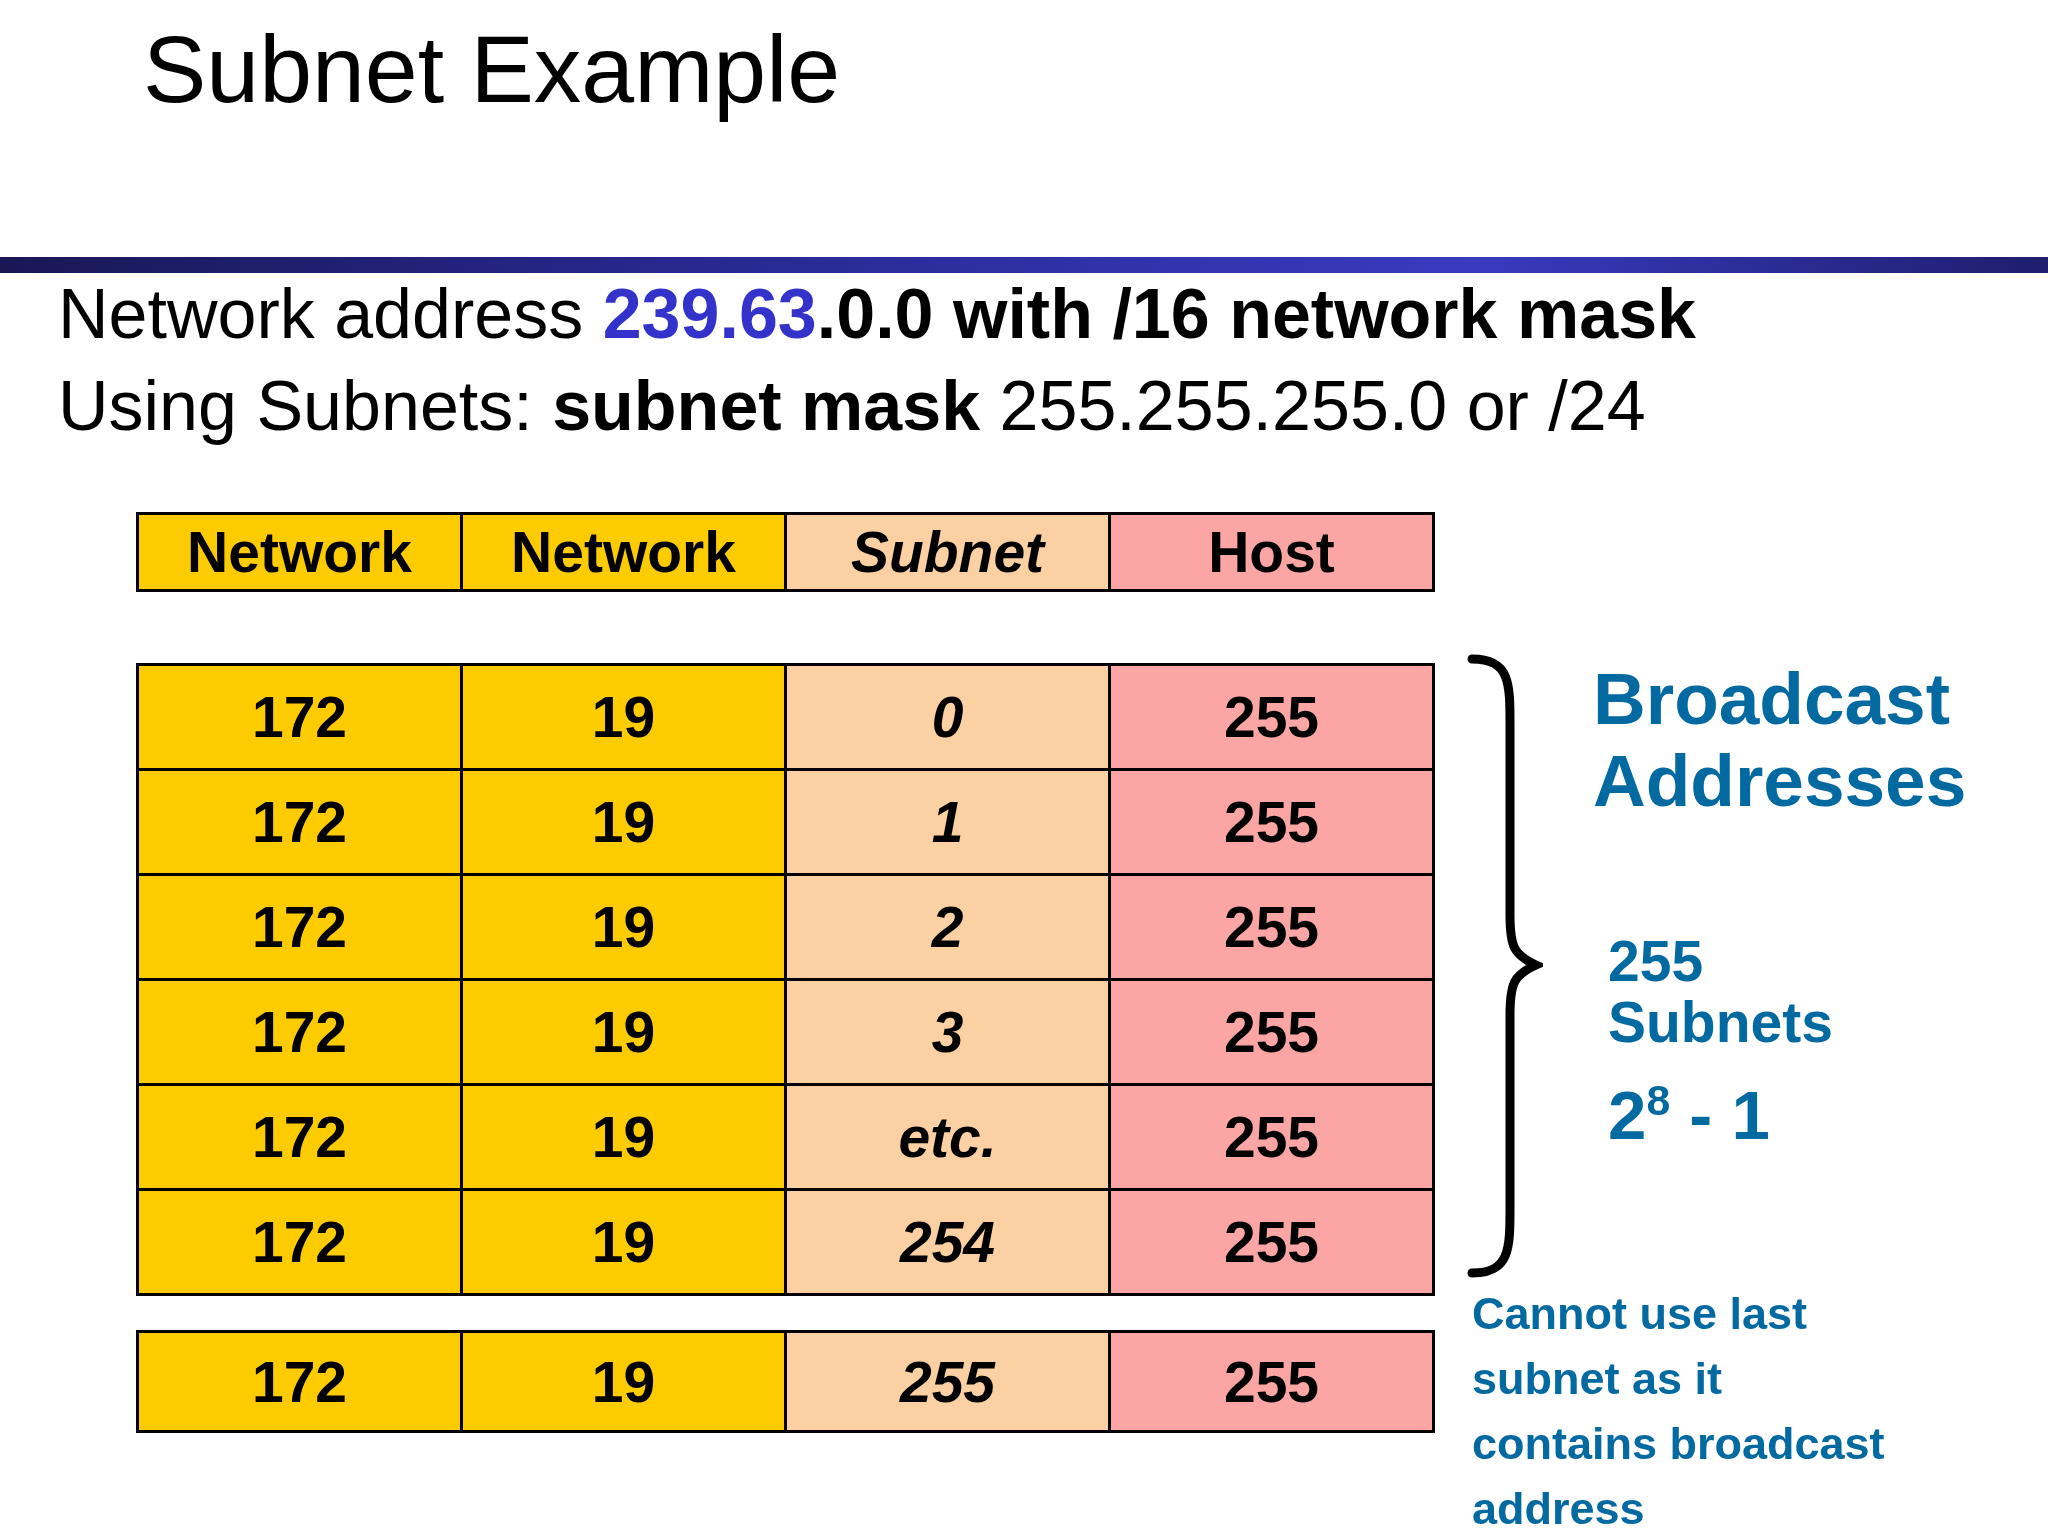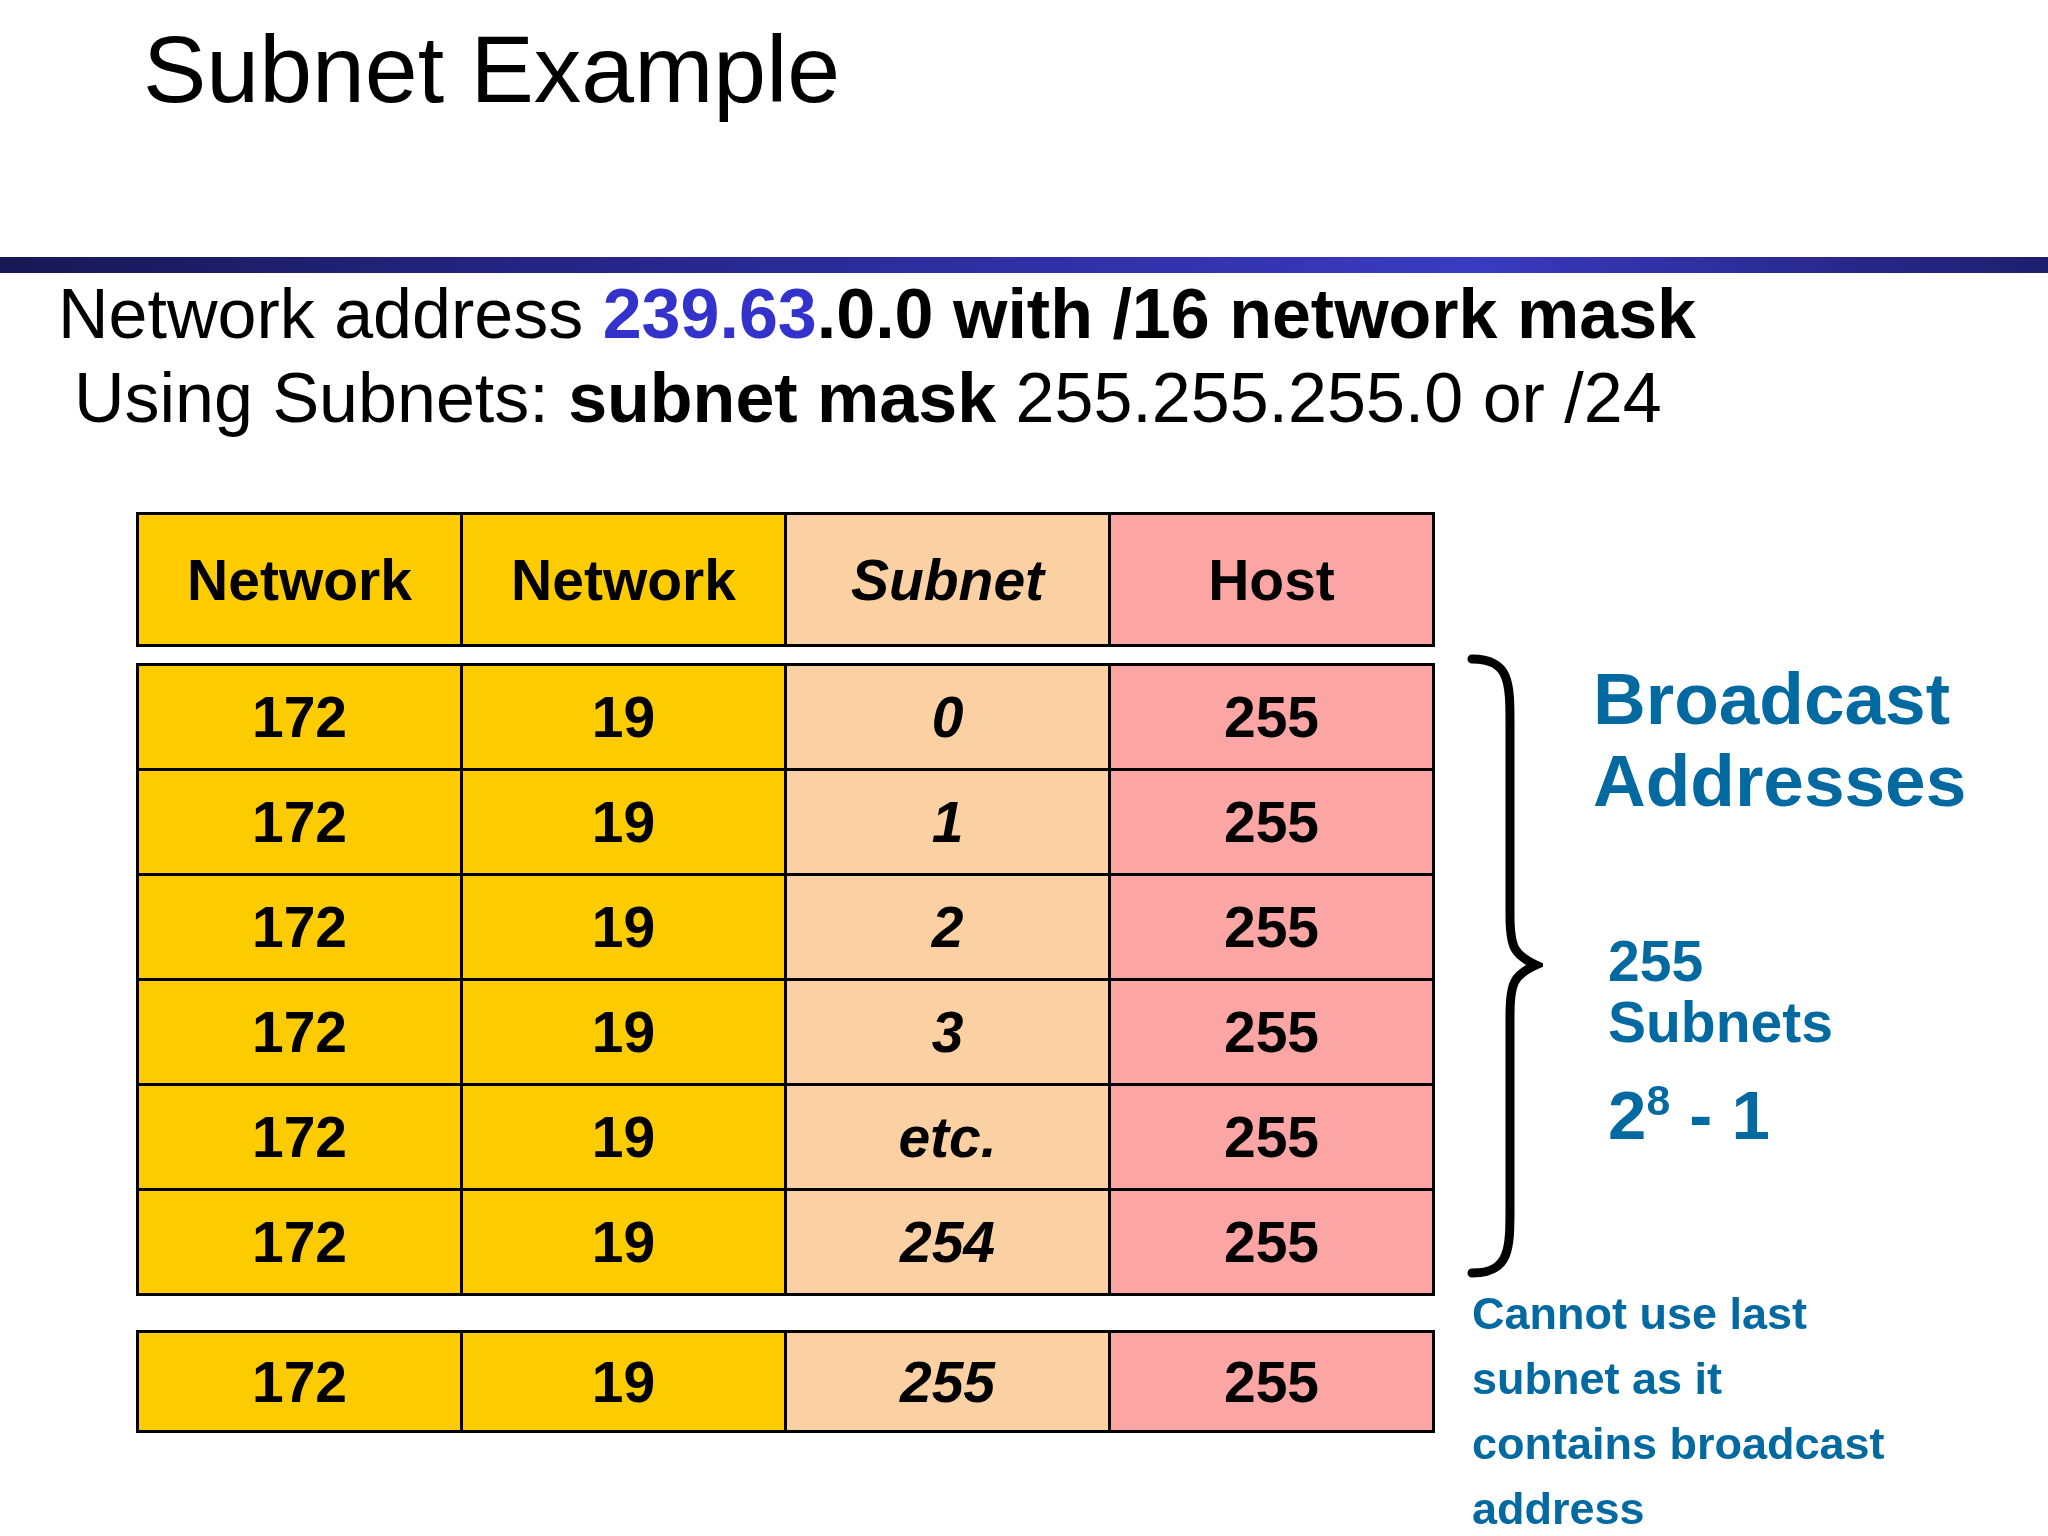--- a/index.html
+++ b/index.html
@@ -10,31 +10,31 @@
   .title{
     position:absolute;left:143px;top:20px;font-size:95px;line-height:1.05;
     font-weight:400;color:#000;white-space:nowrap;
   }
   .rule{
     position:absolute;left:0;top:257px;width:2048px;height:16px;
     background:linear-gradient(90deg,#181855 0%,#26268a 30%,#3a3ac0 72%,#1e1e6e 100%);
   }
   .bodyline{position:absolute;left:58px;font-size:70px;line-height:1.1;white-space:nowrap;}
   .line1{top:276px;}
-  .line2{top:360px;margin-left:16px;}
+  .line2{top:368px;}
   .hl{color:#3333CC;font-weight:700;}
   .b{font-weight:700;}
   table.tbl{
     position:absolute;left:136px;width:1299px;border-collapse:collapse;table-layout:fixed;
   }
   table.tbl td{
     border:3px solid #000;text-align:center;vertical-align:middle;
     font-weight:700;font-size:57px;padding:0;
   }
-  .t-head{top:512px;height:135px;}
+  .t-head{top:512px;height:80px;}
   .t-head td{font-size:58px;}
   .t-body{top:663px;height:615px;}
   .t-body td{height:102px;}
   .t-last{top:1330px;height:103px;}
   td.gold{background:#FCCB00;}
   td.peach{background:#FBD0A2;font-style:italic;}
   td.pale{background:#fca5a5;}
   .brace{position:absolute;left:1458px;top:652px;width:85px;height:632px;}
   .ann{position:absolute;font-weight:700;color:#0369a1;white-space:pre-line;}
   .broadcast{left:1593px;top:658px;font-size:73px;line-height:82px;}

